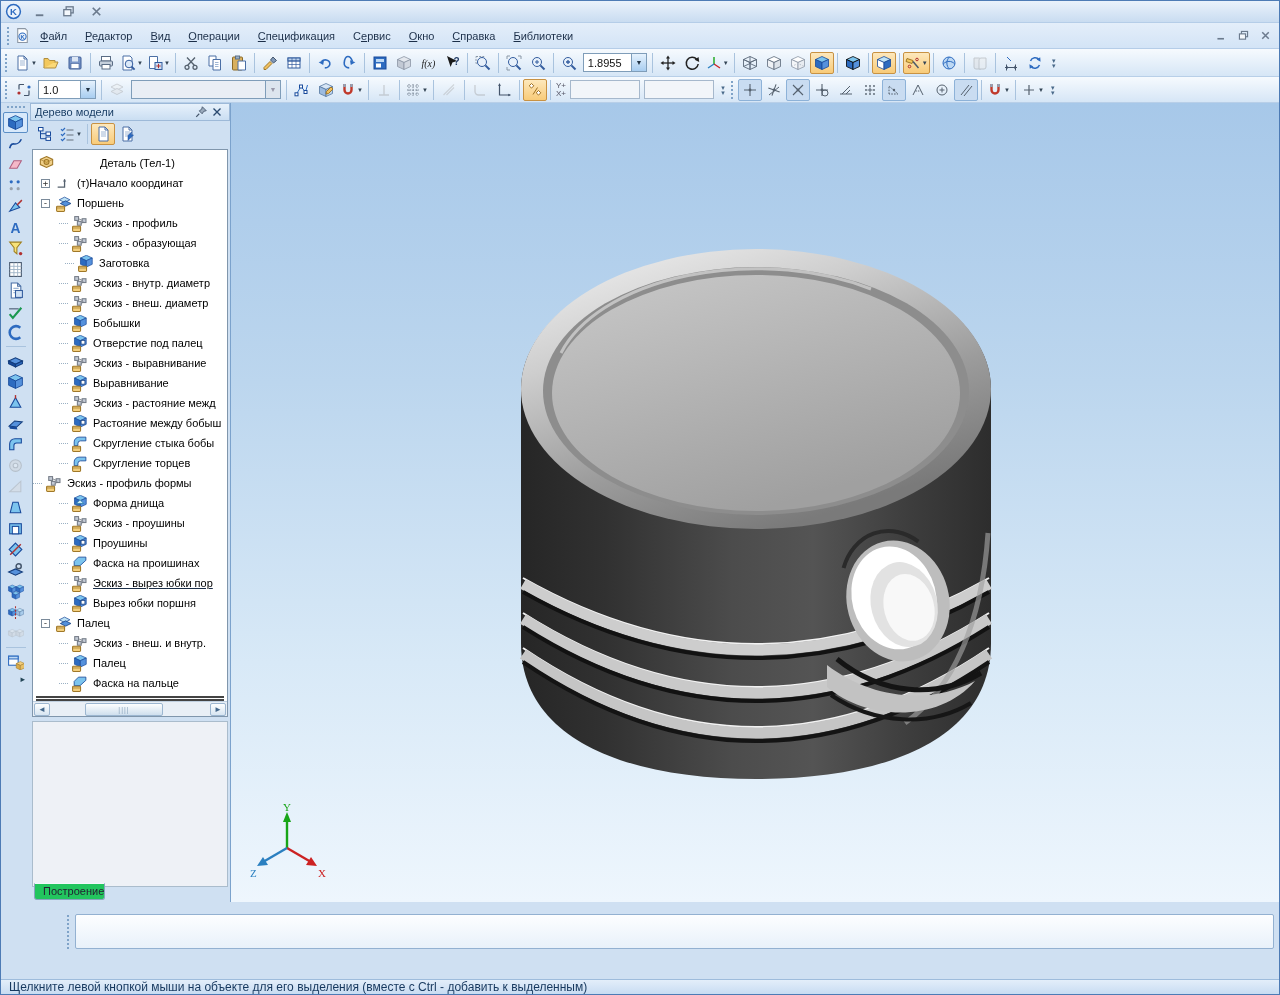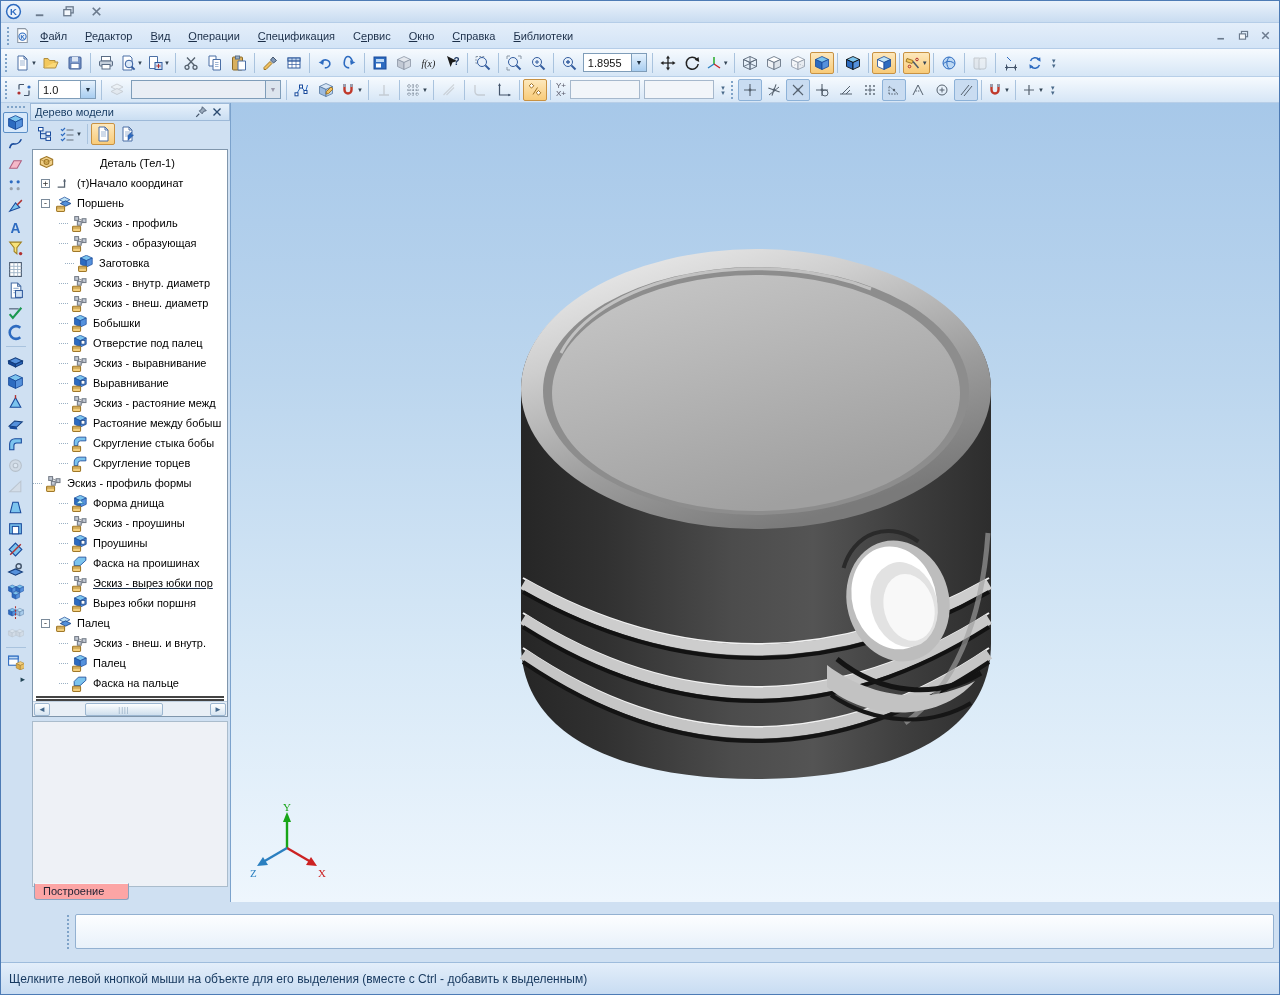--- a/index.html
+++ b/index.html
@@ -71,32 +71,32 @@
   .conn{width:9px;height:1px;border-top:1px dotted #9ab0c4;margin-right:2px;flex:none;}
   .endmark{height:5px;margin:2px 3px 0 3px;border-top:2px solid #444;border-bottom:2px solid #444;}
   .hscroll{height:15px;border-top:1px solid #c0d0e0;background:#e9eff6;display:flex;align-items:center;}
   .harr{width:16px;height:13px;display:flex;align-items:center;justify-content:center;font-size:8px;color:#44688c;
     background:linear-gradient(#fdfefe,#d7e5f2);border:1px solid #9cb6d0;border-radius:2px;margin:0 1px;}
   .hthumb{width:78px;height:13px;margin-left:34px;background:linear-gradient(#fdfefe,#cfdfee);
     border:1px solid #9cb6d0;border-radius:2px;display:flex;align-items:center;justify-content:center;
     color:#8aa4bc;font-size:7px;letter-spacing:1px;}
   .lowerbox{position:absolute;left:2px;right:2px;top:618px;height:166px;background:#eef1f6;border:1px solid #aabccc;}
   .tabrow{position:absolute;left:2px;right:2px;bottom:2px;height:17px;}
-  .ptab{display:inline-block;background:#fca5a5;border:1px solid #8aa4c0;border-top:1px solid #f4f7fb;
-    padding:1px 24px 2px 8px;margin-left:2px;border-radius:0 0 3px 3px;color:#223;}
+  .ptab{display:inline-block;background:#22c55e;border:1px solid #8aa4c0;border-top:1px solid #f4f7fb;
+    padding:1px 0 2px 8px;margin-left:2px;border-radius:0 0 3px 3px;color:#223;}
   
   .viewport{position:absolute;left:229px;top:0;right:0;bottom:0;border-left:1px solid #7ba2cc;
     background:linear-gradient(#a7c8e9 0%,#bcd6ee 35%,#d8e9f7 70%,#eef6fd 100%);overflow:hidden;}
   .triad{position:absolute;left:16px;bottom:14px;}
   
   .bottomarea{position:absolute;left:0;right:0;bottom:20px;height:72px;background:#cfe0f2;}
   .msggrip{position:absolute;left:66px;top:13px;height:34px;width:3px;border-left:2px dotted #7fa3c8;}
   .msgbox{position:absolute;left:74px;right:5px;top:12px;height:35px;border:1px solid #93b1d1;border-radius:2px;
     background:linear-gradient(#fdfeff,#e8f1fa);}
-  .statusbar{position:absolute;left:0;right:0;bottom:0;height:32px;background:linear-gradient(#e3eefa,#c8dcf2);
+  .statusbar{position:absolute;left:0;right:0;bottom:0;height:15px;background:linear-gradient(#e3eefa,#c8dcf2);
     border-top:1px solid #9ebcdc;display:flex;align-items:center;padding:0 8px;color:#16385e;font-size:12px;}
   svg{display:block;}
 </style>
 </head>
 <body>
 
 <div class="window">
 
   <div class="titlebar">
     <span class="apicon" id="app-logo">

